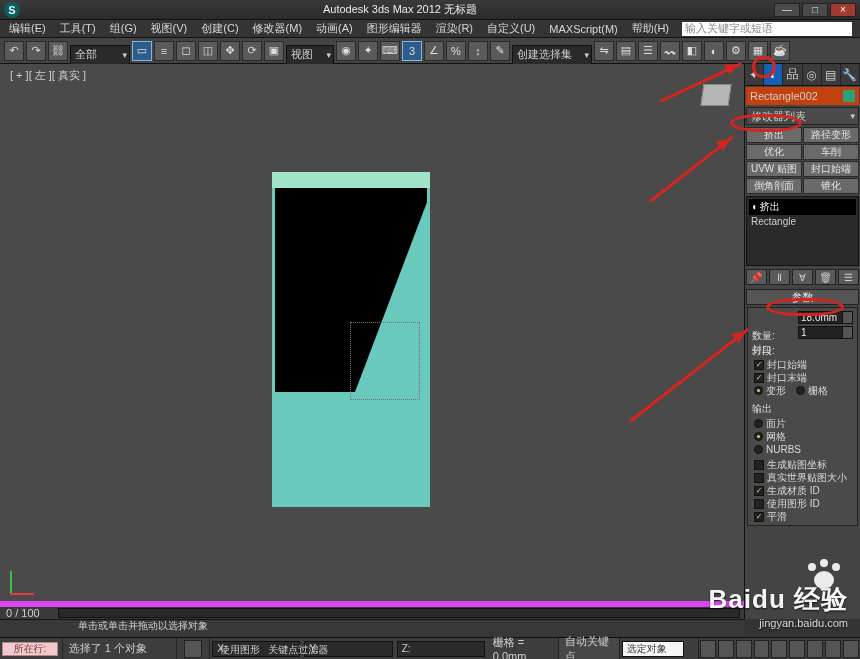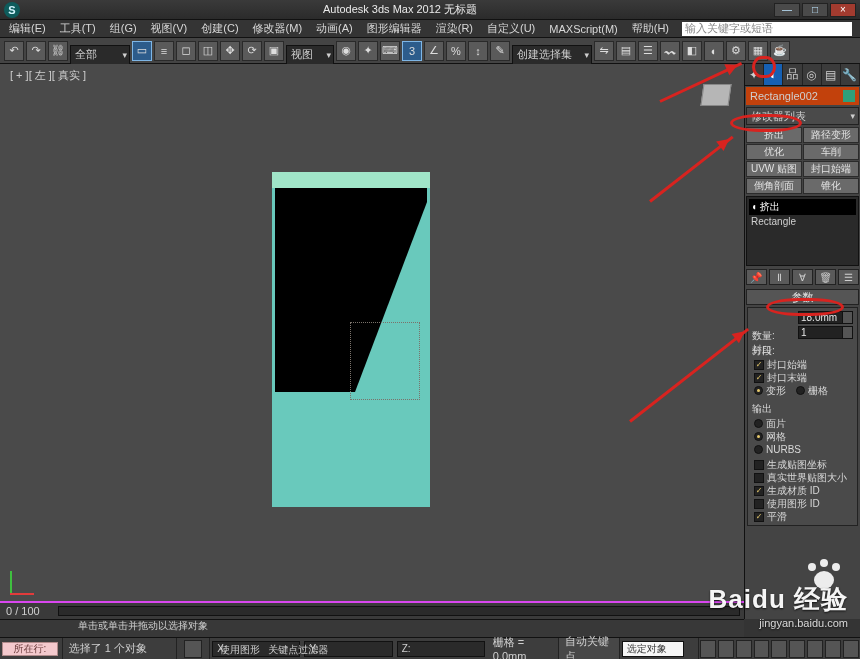--- a/index.html
+++ b/index.html
@@ -52,21 +52,21 @@
   .plabel { font-size:10px; color:#d8d8d8; width:46px;margin-top:37px; }
   .spin { flex:1; height:13px; background:#222; border:1px solid #111; font-size:10px; color:#e6e6e6; display:flex; align-items:center; padding:0 2px; position:relative;}
   .spin .ar{ position:absolute; right:0; top:0; bottom:0; width:10px; background:#555; border-left:1px solid #111;}
   .grp { padding:2px 0; }
   .grp .gtitle { font-size:10px; color:#d8d8d8; padding:1px 0;}
   .chk, .rad { display:flex; align-items:center; font-size:10px; color:#d8d8d8; height:13px; padding-left:2px;}
   .chk .box { width:10px; height:10px; border:1px solid #111; background:#222; margin-right:3px; display:flex; align-items:center; justify-content:center; font-size:8px; color:#e6c96b;}
   .rad .dot { width:9px; height:9px; border-radius:50%; border:1px solid #111; background:#222; margin-right:3px; position:relative;}
   .rad .dot.on::after{content:""; position:absolute; inset:2px; background:#e6c96b; border-radius:50%;}
 
-  .timebar { position:absolute; left:0; right:116px; bottom:40px; height:18px; background:#3a3a3a; border-top:2px solid #d946ef; display:flex; align-items:center;gap:8px; }
+  .timebar { position:absolute; left:0; right:116px; bottom:40px; height:18px; background:#3a3a3a; border-top:6px solid #d946ef; display:flex; align-items:center;gap:8px; }
   .timebar .slider{ flex:1; height:10px; background:#2a2a2a; margin:0 4px; border:1px solid #111;}
   .timesub { position:absolute; left:0; right:116px; bottom:22px; height:18px; background:#383838; border-top:1px solid #111; color:#cfcfcf; font-size:10px; display:flex; align-items:center; padding:0 6px;}
   .statusbar { position:absolute; left:0; right:0; bottom:0; height:22px; background:#3d3d3d; border-top:1px solid #111; display:flex; align-items:center; font-size:11px; color:#cfcfcf; }
   .statusbar .seg{ padding:0 6px; border-right:1px solid #222; height:100%; display:flex; align-items:center;}
   .statusbar .coord{ width:100px; background:#2a2a2a; height:16px; margin:0 2px; border:1px solid #111; padding:0 4px; display:flex; align-items:center; font-size:10px;}
   .statusbar .ibtn{ width:18px; height:18px; background:#555; border:1px solid #222; margin:0 1px;}
   .hintbar { position:absolute; left:22px; bottom:2px; height:18px; font-size:10px; color:#cfcfcf; }
   .pinktab { position:absolute; left:2px; bottom:3px; width:56px; height:14px; background:#f4c9cd; color:#6a3b3b; font-size:10px; display:flex; align-items:center; justify-content:center; border:1px solid #b08a8a;}
 
   

